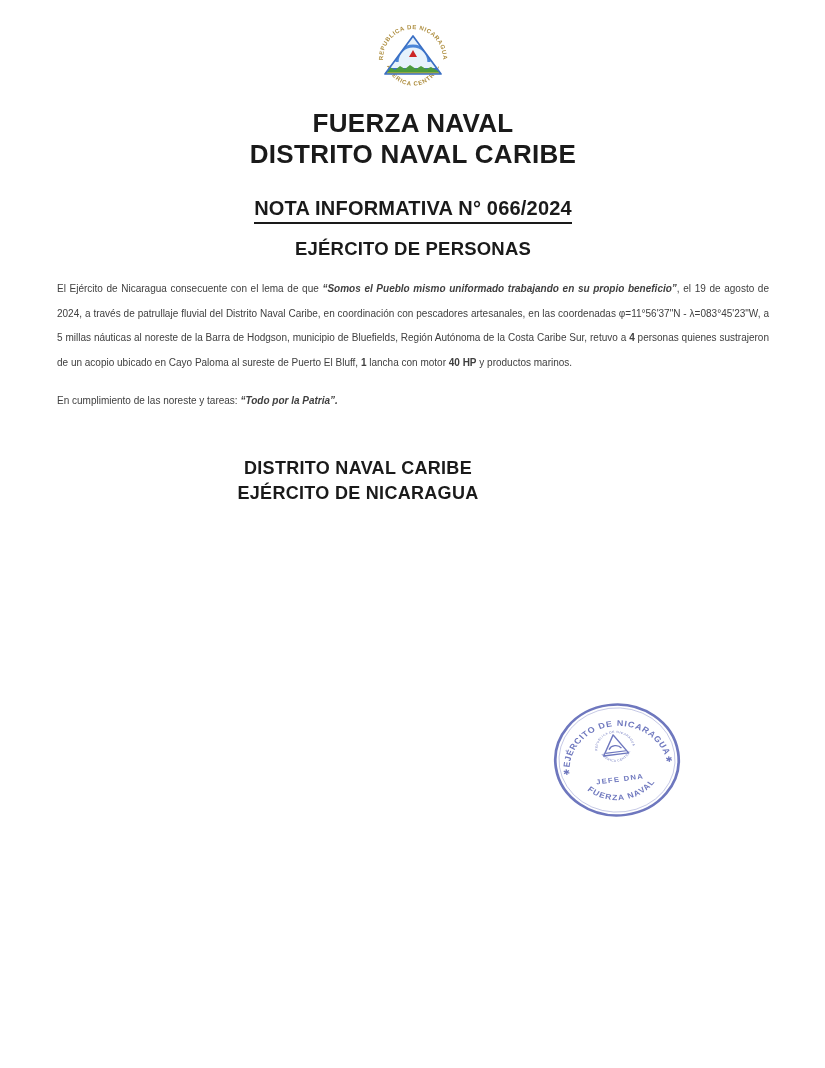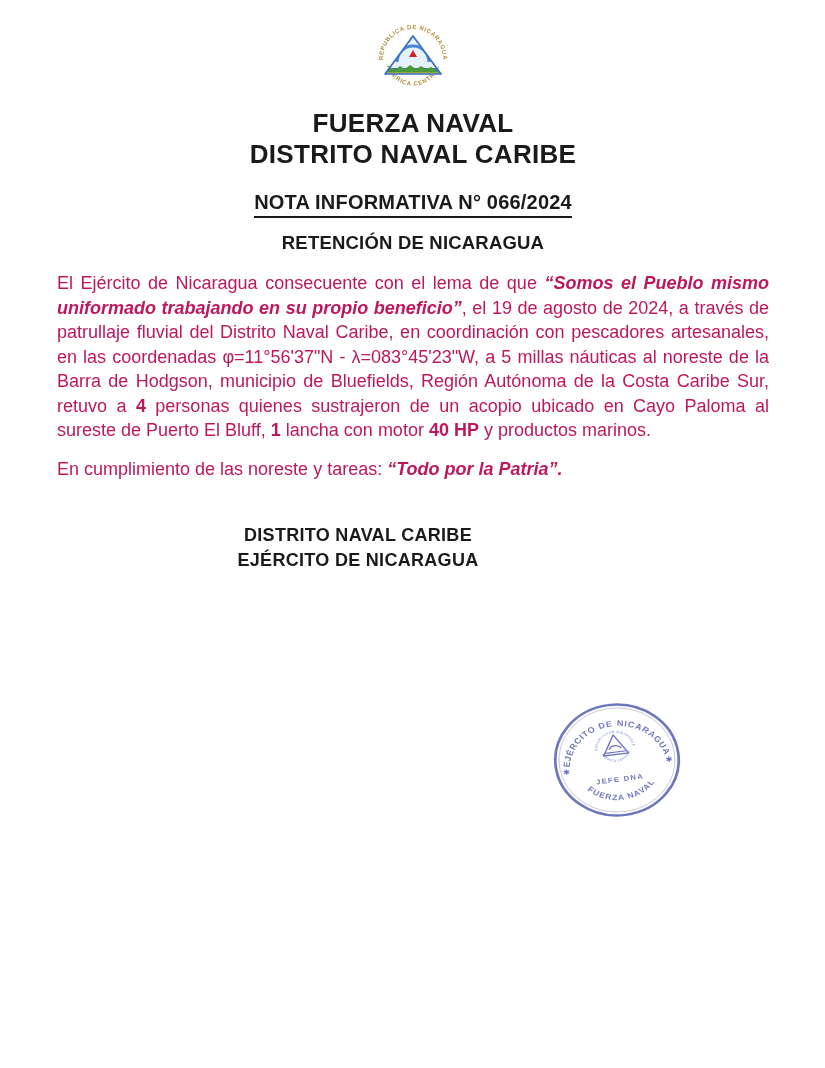--- a/index.html
+++ b/index.html
@@ -16,35 +16,35 @@
     background: #ffffff;
     padding: 22px 56px 0 57px;
     position: relative;
   }
   .emblem-wrap { text-align: center; height: 74px; }
   .titles { text-align: center; margin-top: 12px; }
   .main-title {
     font-size: 26px; font-weight: bold; color: #1a1a1a;
     line-height: 31px; letter-spacing: 0.3px;
   }
-  .nota-wrap { text-align: center; margin-top: 21px; }
+  .nota-wrap { text-align: center; margin-top: 27px; }
   .nota-title {
     display: inline-block;
     font-size: 20px; font-weight: bold; color: #1a1a1a;
     border-bottom: 2px solid #1a1a1a; padding-bottom: 2px;
     letter-spacing: 0.2px;
   }
   .subject-wrap { text-align: center; margin-top: 14px; }
   .subject-title { font-size: 18.5px; font-weight: bold; color: #1a1a1a; letter-spacing: 0.2px; }
   .doc-body {
     margin-top: 17px;
-    font-size: 18px;
+    font-size: 10px;
     line-height: 24.5px;
     text-align: justify;
-    color: #be185d;
+    color: #404040;
   }
   .doc-body p { margin-bottom: 14px; }
   .bi { font-weight: bold; font-style: italic; }
   .b { font-weight: bold; }
   .sig-region { position: relative; height: 220px; }
   .sig-block {
     position: absolute; left: 0; right: 110px; top: 28px;
     text-align: center;
     font-size: 18px; font-weight: bold; color: #1a1a1a;
     line-height: 25px; letter-spacing: 0.3px;
@@ -92,21 +92,21 @@
   <div class="titles">
     <div class="main-title">FUERZA NAVAL</div>
     <div class="main-title">DISTRITO NAVAL CARIBE</div>
   </div>
 
   <div class="nota-wrap">
     <span class="nota-title">NOTA INFORMATIVA N° 066/2024</span>
   </div>
 
   <div class="subject-wrap">
-    <span class="subject-title">RETENCIÓN DE NICARAGUA</span>
+    <span class="subject-title">EJÉRCITO DE PERSONAS</span>
   </div>
 
   <div class="doc-body">
     <p><span>El Ejército de Nicaragua consecuente con el lema de que </span><span class="bi">“Somos el Pueblo mismo uniformado trabajando en su propio beneficio”</span><span>, el 19 de agosto de 2024, a través de patrullaje fluvial del Distrito Naval Caribe, en coordinación con pescadores artesanales, en las coordenadas φ=11°56'37"N - λ=083°45'23"W, a 5 millas náuticas al noreste de la Barra de Hodgson, municipio de Bluefields, Región Autónoma de la Costa Caribe Sur, retuvo a </span><span class="b">4</span><span> personas quienes sustrajeron de un acopio ubicado en Cayo Paloma al sureste de Puerto El Bluff, </span><span class="b">1</span><span> lancha con motor </span><span class="b">40 HP</span><span> y productos marinos.</span></p>
 
 
 
     <p><span>En cumplimiento de las noreste y tareas: </span><span class="bi">“Todo por la Patria”.</span></p>
 
 

